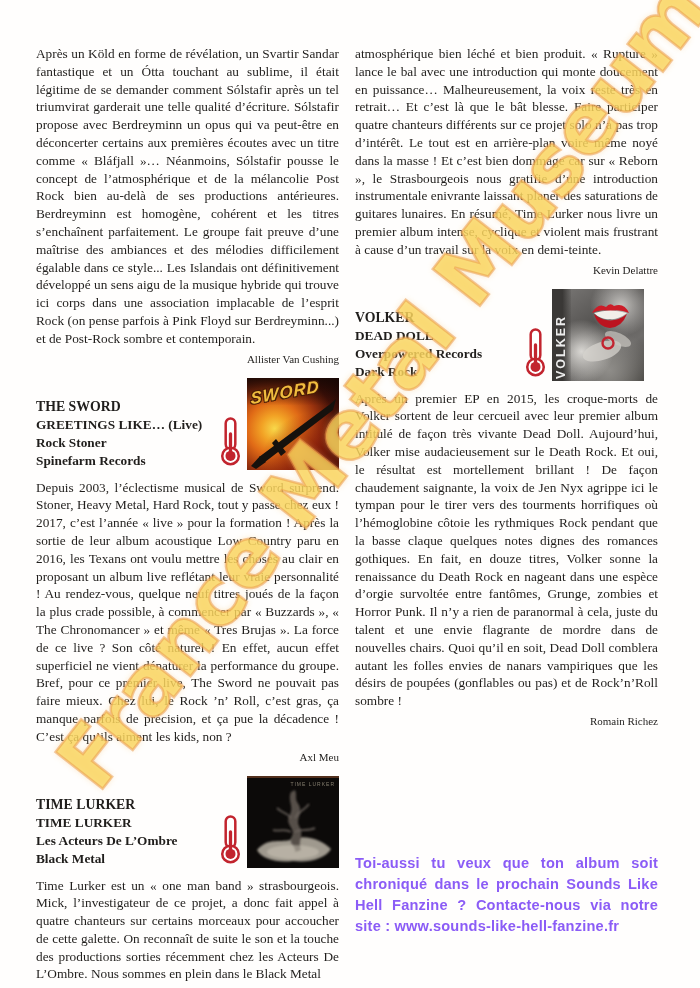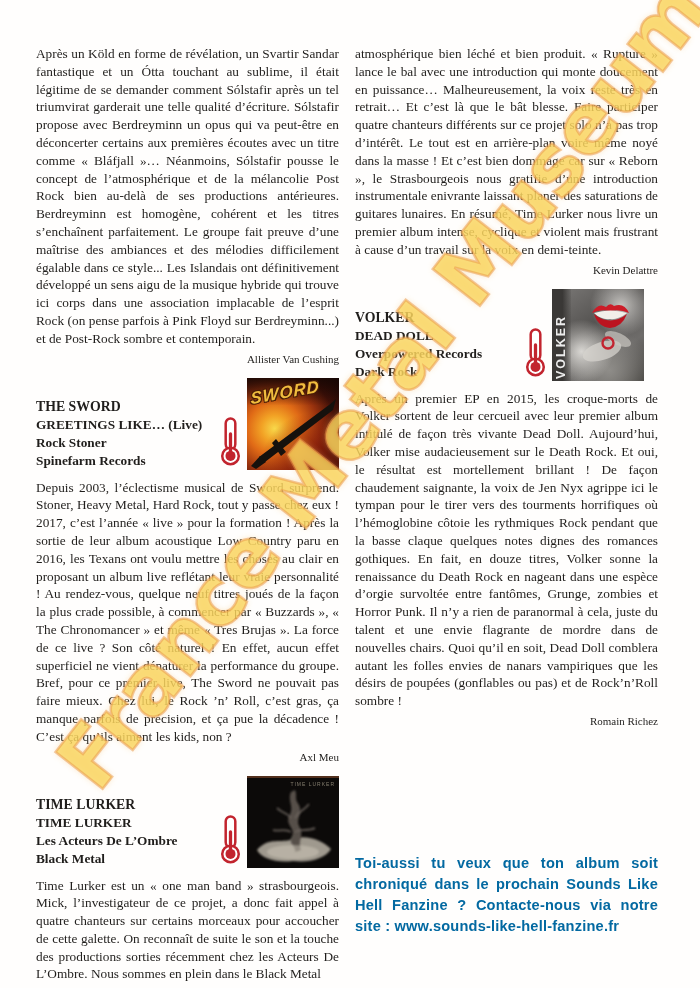--- a/index.html
+++ b/index.html
@@ -64,21 +64,21 @@
     writing-mode:vertical-rl; transform:rotate(180deg);
     font-family:"Liberation Sans", sans-serif; font-weight:bold; font-size:12.5px;
     letter-spacing:2px; color:#ececec;
   }
 
   
   .cta {
     position:absolute; top:808px; left:0; width:100%;
     font-family:"Liberation Sans", sans-serif; font-weight:bold;
     font-size:14.6px; line-height:21px; letter-spacing:.2px;
-    color:#0369a1; text-align:justify;
+    color:#8b5cf6; text-align:justify;
   }
 
   
   .footer {
     position:absolute; right:36px; bottom:22px;
     font-size:10.8px; letter-spacing:.5px; color:#2e2c2a; white-space:nowrap;
   }
   .footer .sep { margin:0 5px; font-size:9.5px; }
   .footer .pagenum { margin-left:16px; }
 

